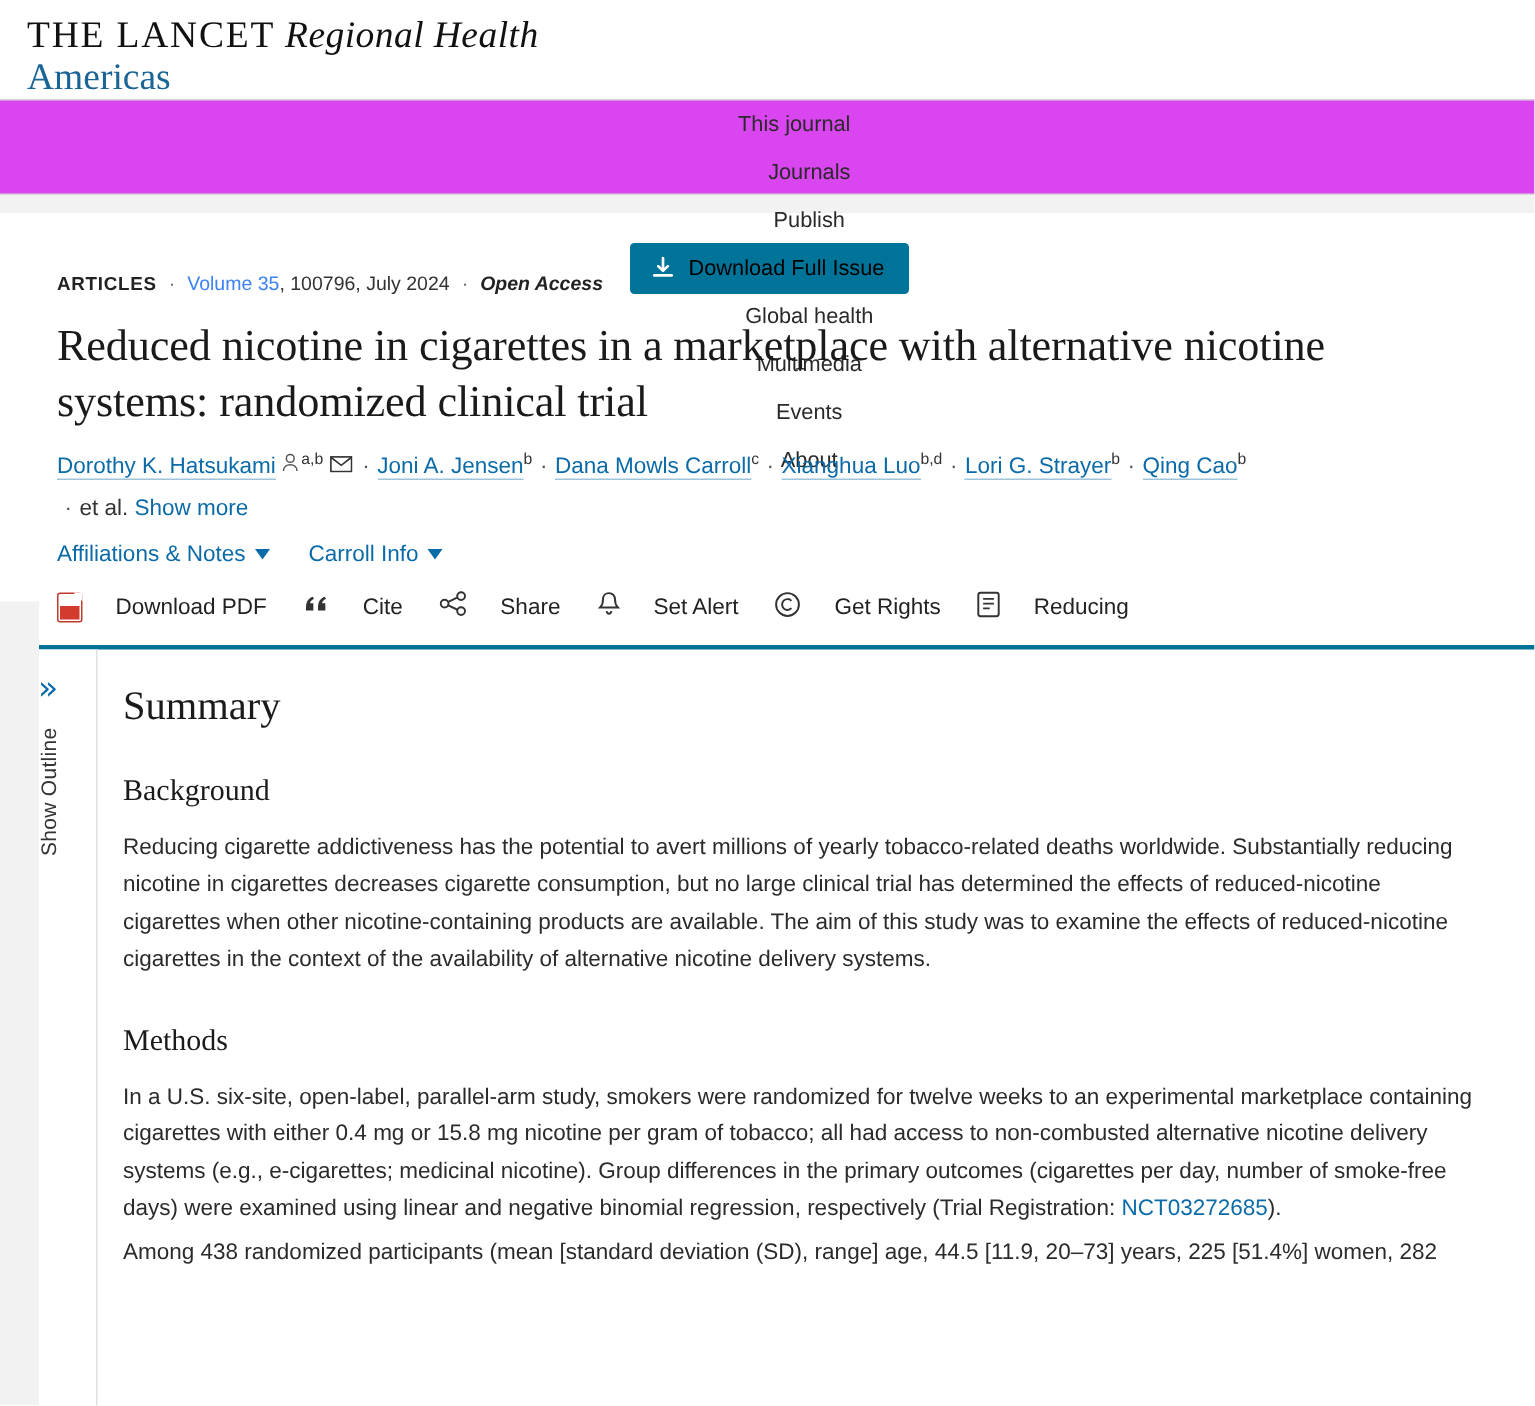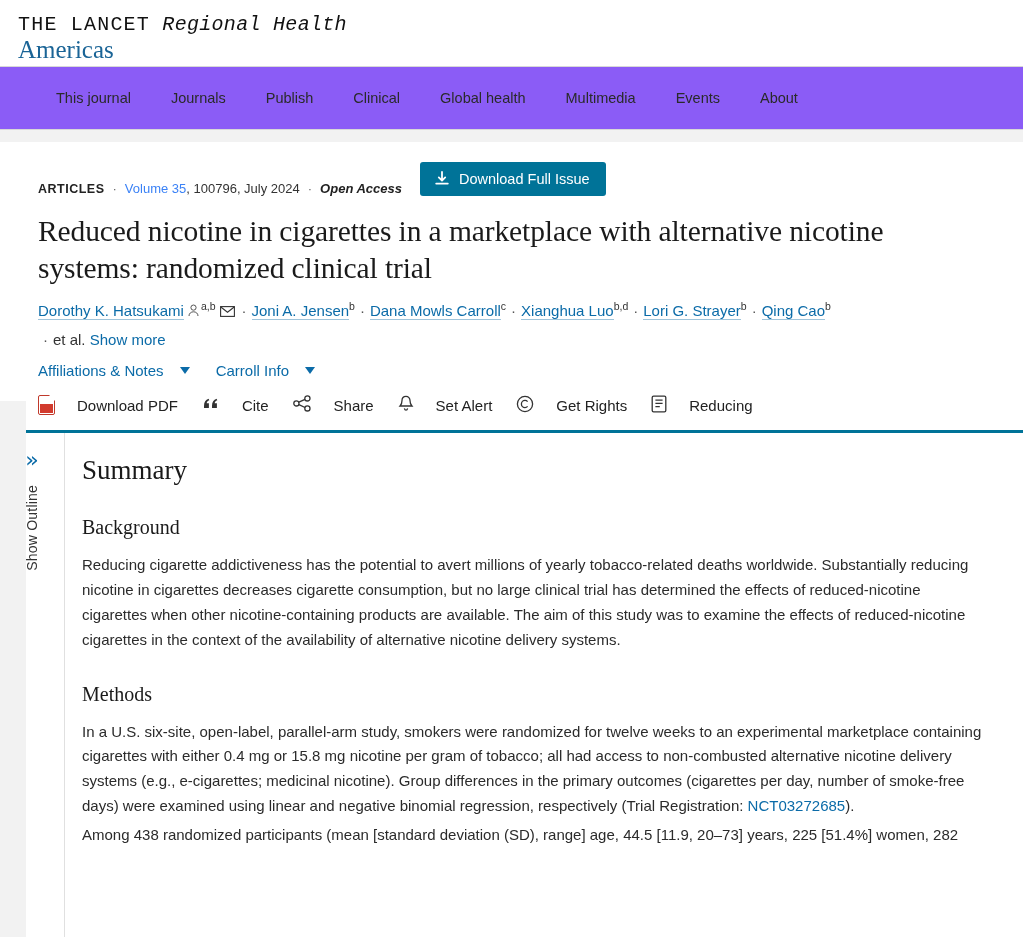--- a/index.html
+++ b/index.html
@@ -16,22 +16,22 @@
   .masthead {
     height: 66px;
     padding: 0 0 0 18px;
     display: flex;
     align-items: flex-start;
     flex-direction: column;
     justify-content: center;
     background: #fff;
   }
   .logo-line1 {
-    font-family: Liberation Mono, monospace;
-    font-size: 20px;
+    font-family: Liberation Serif, serif;
+    font-size: 25px;
     letter-spacing: 0.3px;
     color: #111;
     line-height: 1.05;
     margin-top: 12px;
   }
   .logo-line1 .lancet {
     font-weight: normal;
     letter-spacing: 1.2px;
   }
   .logo-line1 .regional {
@@ -43,26 +43,27 @@
     font-size: 25px;
     color: #1a6496;
     line-height: 1.15;
     margin-top: 1px;
   }
 
   
   .navbar {
     border-top: 1px solid #d8d8d8;
     border-bottom: 1px solid #d8d8d8;
-    background: #8b5cf6;
+    background: #d946ef;
     height: 64px;
     display: flex;
     align-items: center;
     padding-left: 56px;
     gap: 0;
+    flex-direction: column;
   }
   .nav-item {
     font-size: 14.5px;
     color: #2a2a2a;
     padding: 8px 20px;
     cursor: pointer;
     white-space: nowrap;
   }
   .nav-item:first-child { padding-left: 0; }
 
@@ -87,21 +88,21 @@
     letter-spacing: 0.5px;
     font-size: 12.5px;
     color: #222;
   }
   .meta-dot { color: #666; }
   .meta-link { color: #3b82f6; text-decoration: none; cursor: pointer; margin-top: 22px; }
   .meta-open { font-style: italic; font-weight: bold; font-size: 13px; color: #222; }
   .btn-download-issue {
     margin-left: 10px;
     background: #007398;
-    color: #ffffff;
+    color: #000000;
     border: none;
     border-radius: 3px;
     font-size: 14.5px;
     padding: 9px 16px 9px 14px;
     display: inline-flex;
     align-items: center;
     gap: 9px;
     cursor: pointer;
   }
   .btn-download-issue svg { display: block; }
@@ -143,21 +144,21 @@
     font-size: 15px;
     display: flex;
     gap: 26px;
     align-items: center;
   }
   .disclosure {
     color: #0b6ba8;
     cursor: pointer;
     display: inline-flex;
     align-items: center;
-    gap: 16px;
+    gap: 6px;
   }
   .caret {
     width: 0; height: 0;
     border-left: 5.5px solid transparent;
     border-right: 5.5px solid transparent;
     border-top: 7px solid #0b6ba8;
     display: inline-block;
   }
 
   

